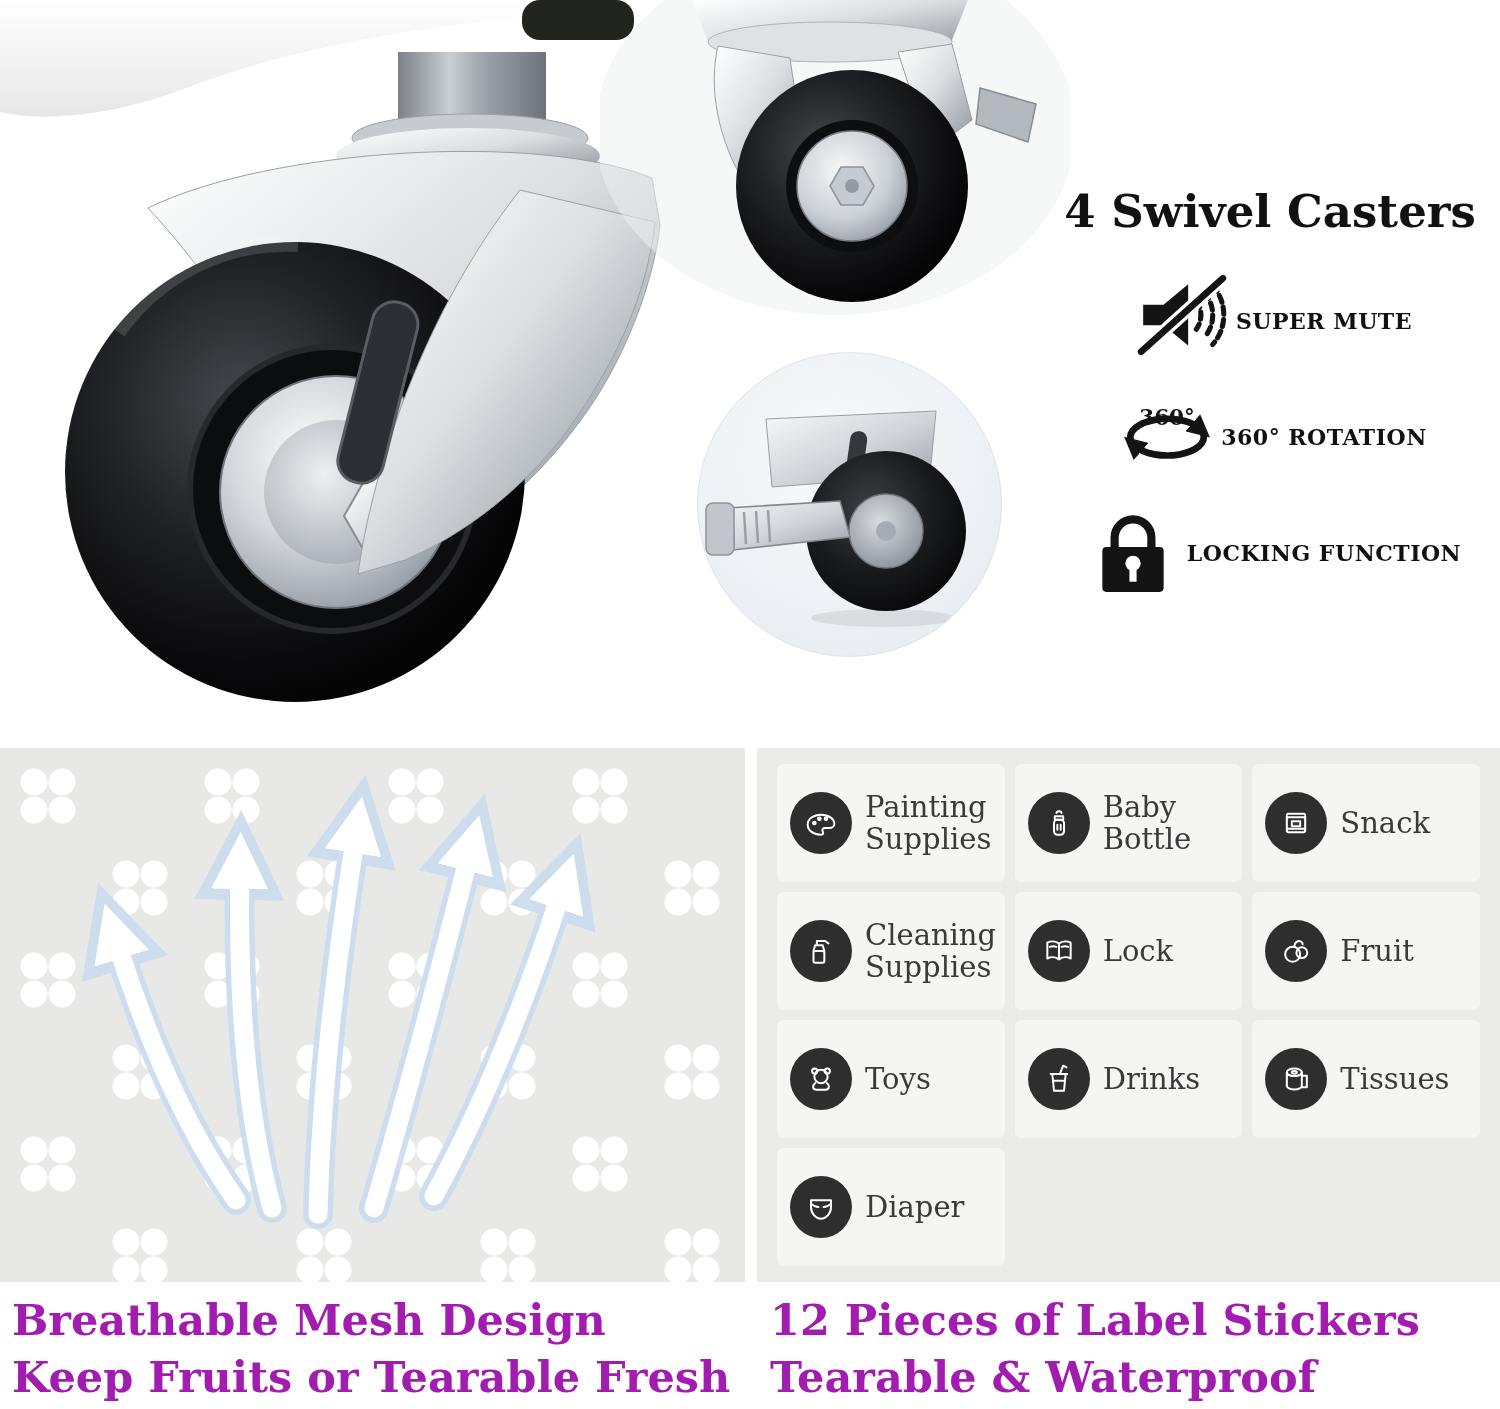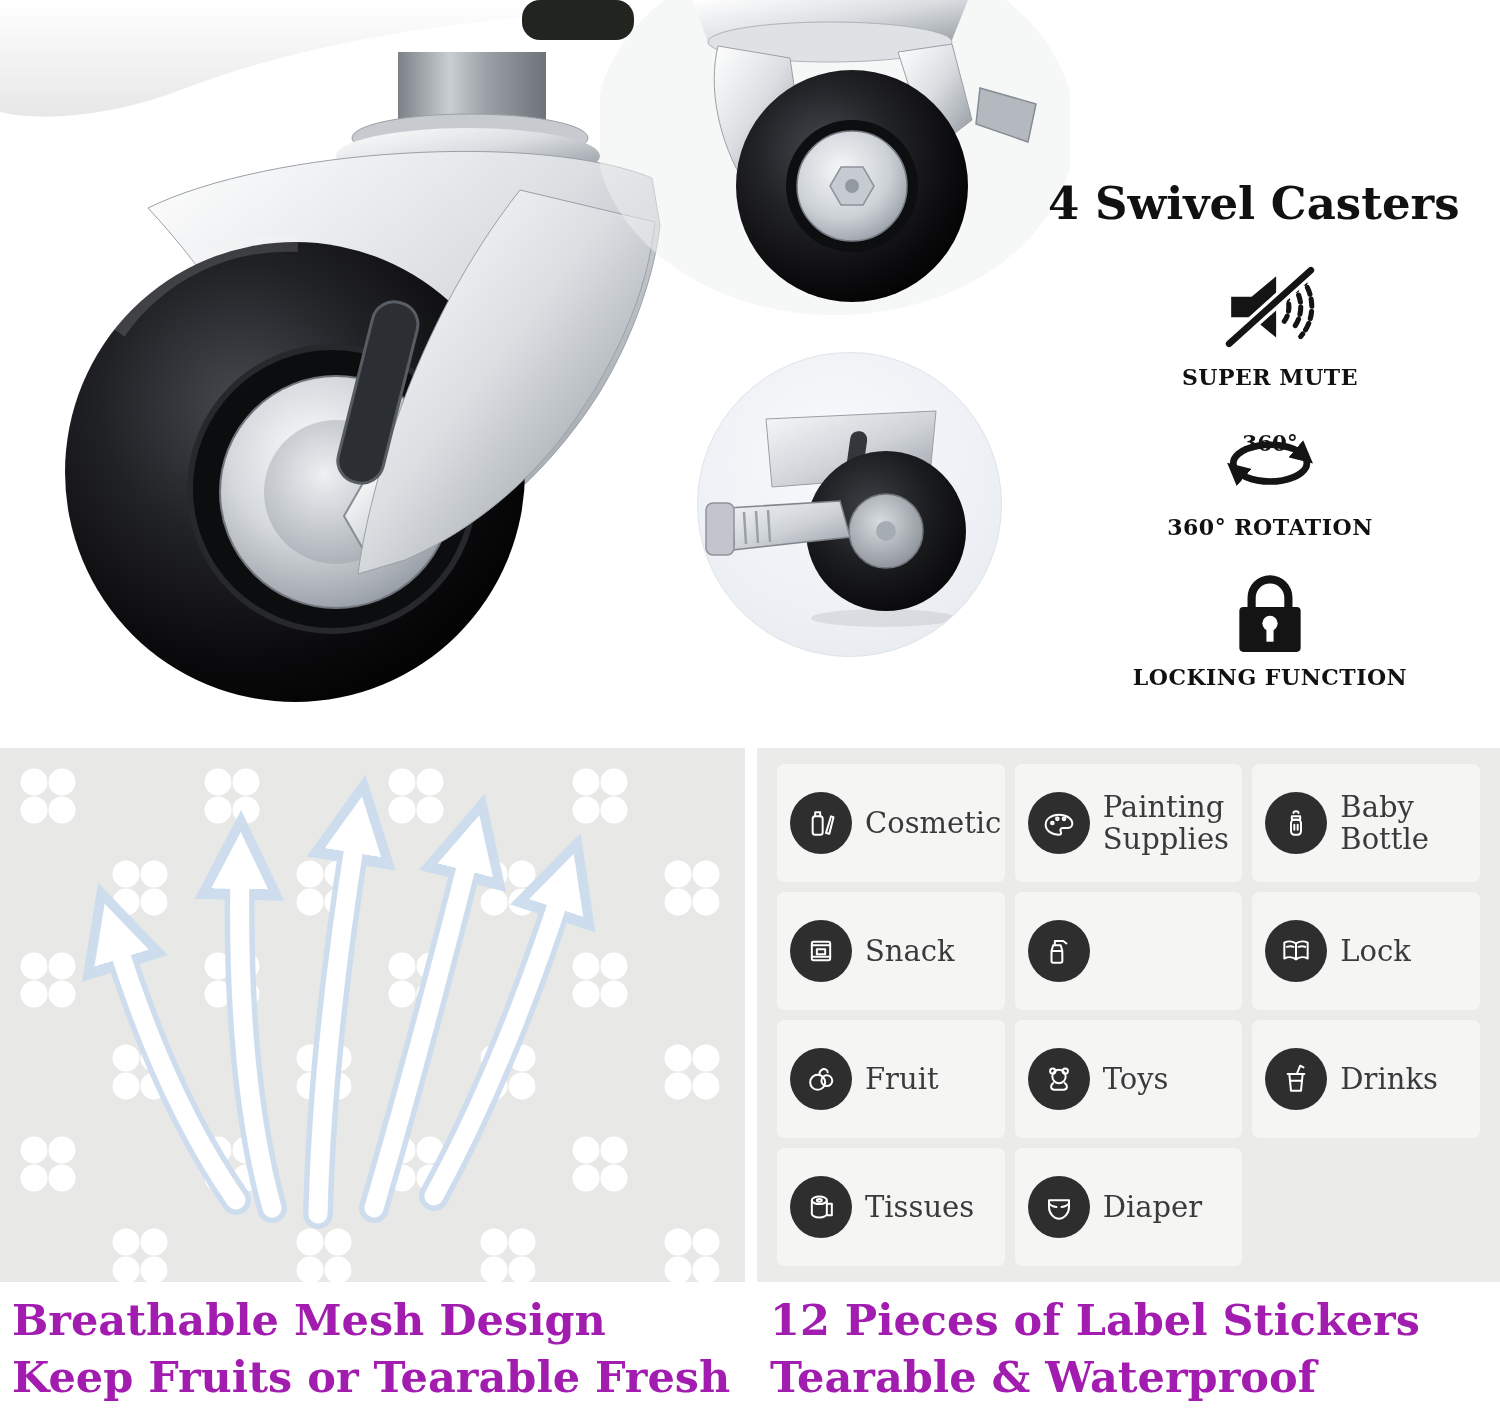--- a/index.html
+++ b/index.html
@@ -1,24 +1,24 @@
 <!DOCTYPE html>
 <html><head>
 <meta charset="utf-8">
 <style>
   html,body{margin:0;padding:0;background:#fff;}
   .page{position:relative;width:1500px;height:1409px;background:#ffffff;overflow:hidden;
         font-family:"DejaVu Serif", serif;color:#1b1b1b;}
   .abs{position:absolute;}
 
   
-  .right-col{left:1048px;top:176px;width:444px;}
+  .right-col{left:1048px;top:184px;width:444px;text-align:center;}
   .title-line{font-weight:bold;font-size:45px;line-height:1.25;color:#111;}
   .features{margin-top:30px;display:flex;flex-direction:column;align-items:center;}
-  .feature{display:flex;flex-direction:column;align-items:center;margin-bottom:22px;}
+  .feature{display:flex;align-items:center;margin-bottom:22px;}
   .feature svg{width:108px;height:94px;display:block;}
   .feature-label{margin-top:8px;font-weight:bold;font-size:22px;letter-spacing:.5px;color:#111;}
 
   
   .inset{left:697px;top:352px;width:303px;height:303px;border-radius:50%;
          border:1px solid #dfe3e8;overflow:hidden;
          background:radial-gradient(circle at 45% 35%, #f8fafc 0%, #eef1f5 55%, #e4e9ef 100%);}
 
   
   .mesh-panel{left:0;top:748px;width:745px;height:534px;background:#e8e8e6;}
@@ -252,30 +252,20 @@
         </g>
       </g>
     </svg>
   </div>
 
   <div class="abs labels-panel">
     <div class="label-grid">
         <div class="tile">
           <span class="tile-circle">
             <svg viewBox="0 0 48 48" fill="none" stroke="#ffffff" stroke-width="2.4" stroke-linecap="round" stroke-linejoin="round">
-              <rect x="14" y="16" width="12" height="22" rx="3"></rect>
-              <path d="M17 16v-5h6v5"></path>
-              <path d="M30 36l6-20 3 1-5 20z"></path>
-            </svg>
-          </span>
-          <span class="tile-label">Cosmetic</span>
-        </div>
-        <div class="tile">
-          <span class="tile-circle">
-            <svg viewBox="0 0 48 48" fill="none" stroke="#ffffff" stroke-width="2.4" stroke-linecap="round" stroke-linejoin="round">
               <path d="M24 14c-9 0-16 5-16 12s7 12 16 12c3 0 3-2 2-4-1-2 0-4 3-4h5c3 0 6-2 6-5 0-6-7-11-16-11z"></path>
               <circle cx="16" cy="24" r="1.6"></circle>
               <circle cx="22" cy="19" r="1.6"></circle>
               <circle cx="30" cy="19" r="1.6"></circle>
             </svg>
           </span>
           <span class="tile-label">Painting Supplies</span>
         </div>
         <div class="tile">
           <span class="tile-circle">
@@ -299,20 +289,21 @@
           <span class="tile-label">Snack</span>
         </div>
         <div class="tile">
           <span class="tile-circle">
             <svg viewBox="0 0 48 48" fill="none" stroke="#ffffff" stroke-width="2.4" stroke-linecap="round" stroke-linejoin="round">
               <rect x="15" y="24" width="13" height="14" rx="2"></rect>
               <path d="M15 24l2-7h9l2 7"></path>
               <path d="M19 17v-5h10M29 12l4 3"></path>
             </svg>
           </span>
+          <span class="tile-label">Cleaning Supplies</span>
         </div>
         <div class="tile">
           <span class="tile-circle">
             <svg viewBox="0 0 48 48" fill="none" stroke="#ffffff" stroke-width="2.4" stroke-linecap="round" stroke-linejoin="round">
               <path d="M24 15c-4-3-10-3-14-1v19c4-2 10-2 14 1 4-3 10-3 14-1V14c-4-2-10-2-14 1z"></path>
               <path d="M24 15v19"></path>
               <path d="M13 19c3-1 6-1 8 0M27 19c3-1 6-1 8 0"></path>
             </svg>
           </span>
           <span class="tile-label">Lock</span>

